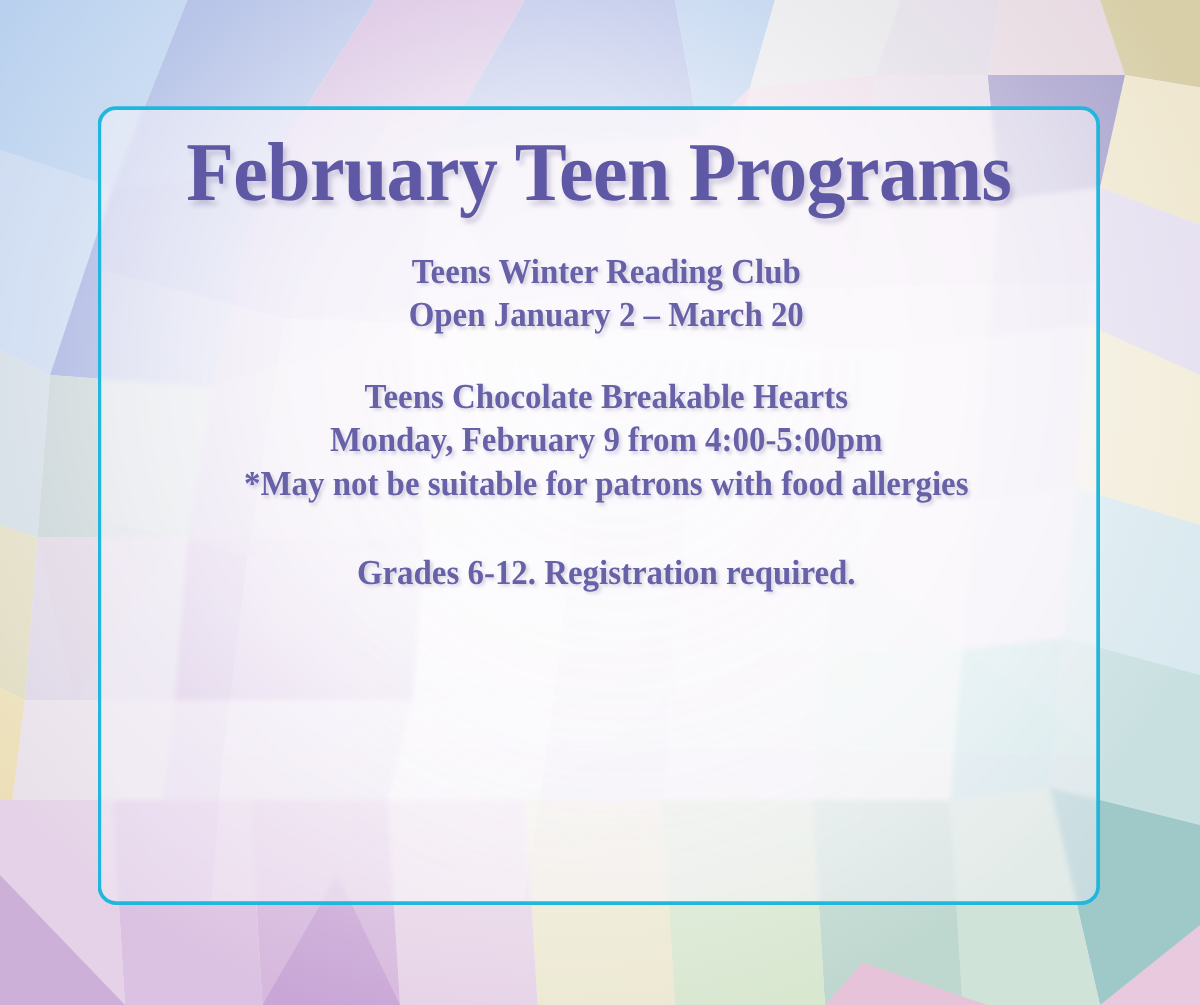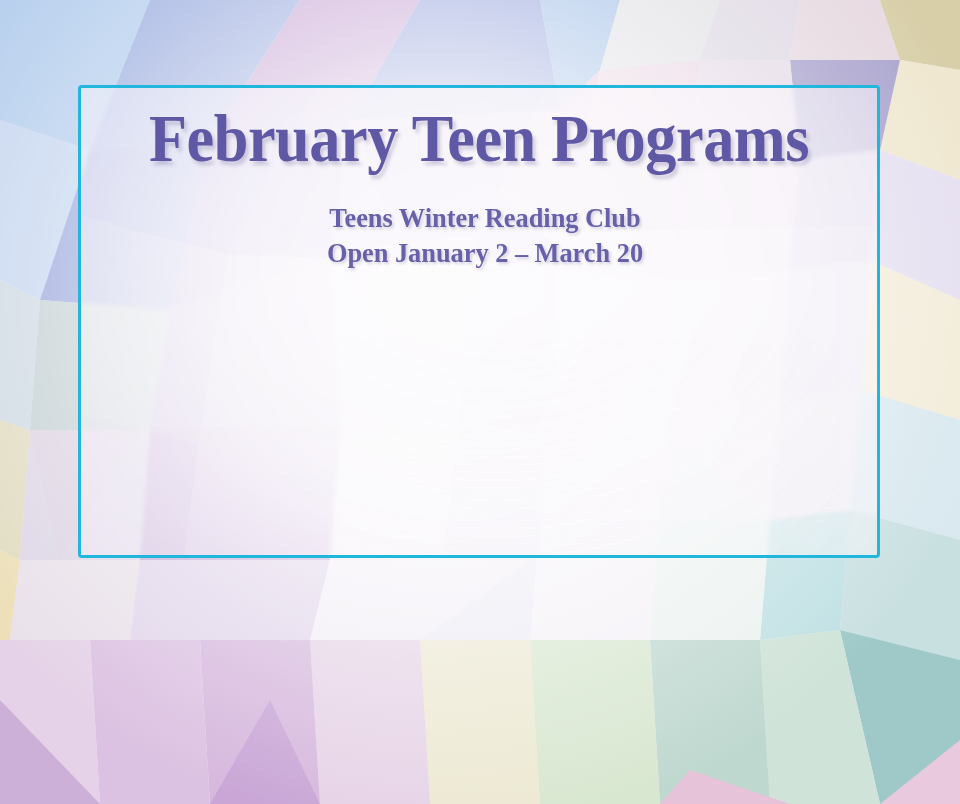--- a/index.html
+++ b/index.html
@@ -44,24 +44,24 @@
                 rgba(255,255,255,0.0) 74%);
     pointer-events: none;
   }
 
   
   #card {
     position: absolute;
     left: 78px;
     top: 85px;
     width: 802px;
-    height: 473px;
+    height: 639px;
     box-sizing: border-box;
     border: 3px solid #21b7dc;
-    border-radius: 4px;
+    border-radius: 15px;
     background:
       radial-gradient(ellipse at 52% 30%, rgba(255,255,255,0.88) 0%, rgba(255,255,255,0.62) 45%, rgba(255,255,255,0.34) 78%, rgba(255,255,255,0.22) 100%);
     backdrop-filter: blur(2px);
     overflow: hidden;
   }
 
   
   #card-facets {
     position: absolute;
     inset: -3px;
@@ -235,19 +235,27 @@
       <div class="title">February Teen Programs</div>
 
       <div class="blocks">
 
         <div class="block">
           <div class="line">Teens Winter Reading Club</div>
           <div class="line">Open January 2 – March 20</div>
         </div>
 
 
-
-
+        <div class="block">
+          <div class="line">Teens Chocolate Breakable Hearts</div>
+          <div class="line">Monday, February 9 from 4:00-5:00pm</div>
+          <div class="line">*May not be suitable for patrons with food allergies</div>
+        </div>
+
+
+        <div class="block footer-block">
+          <div class="line">Grades 6-12. Registration required.</div>
+        </div>
 
       </div>
     </div>
   </div>
 </div>
 
 </body></html>

